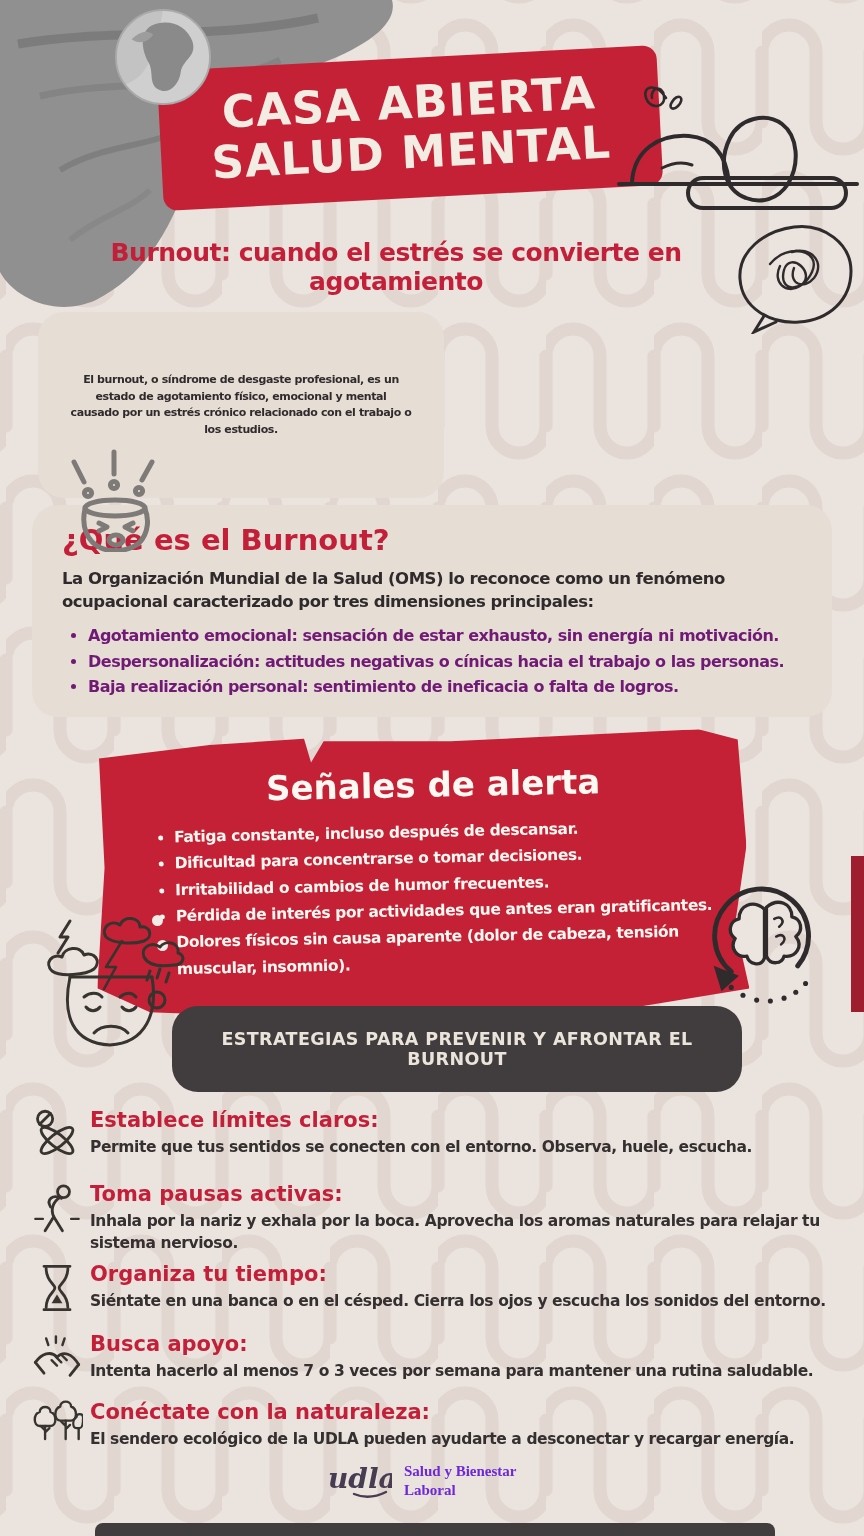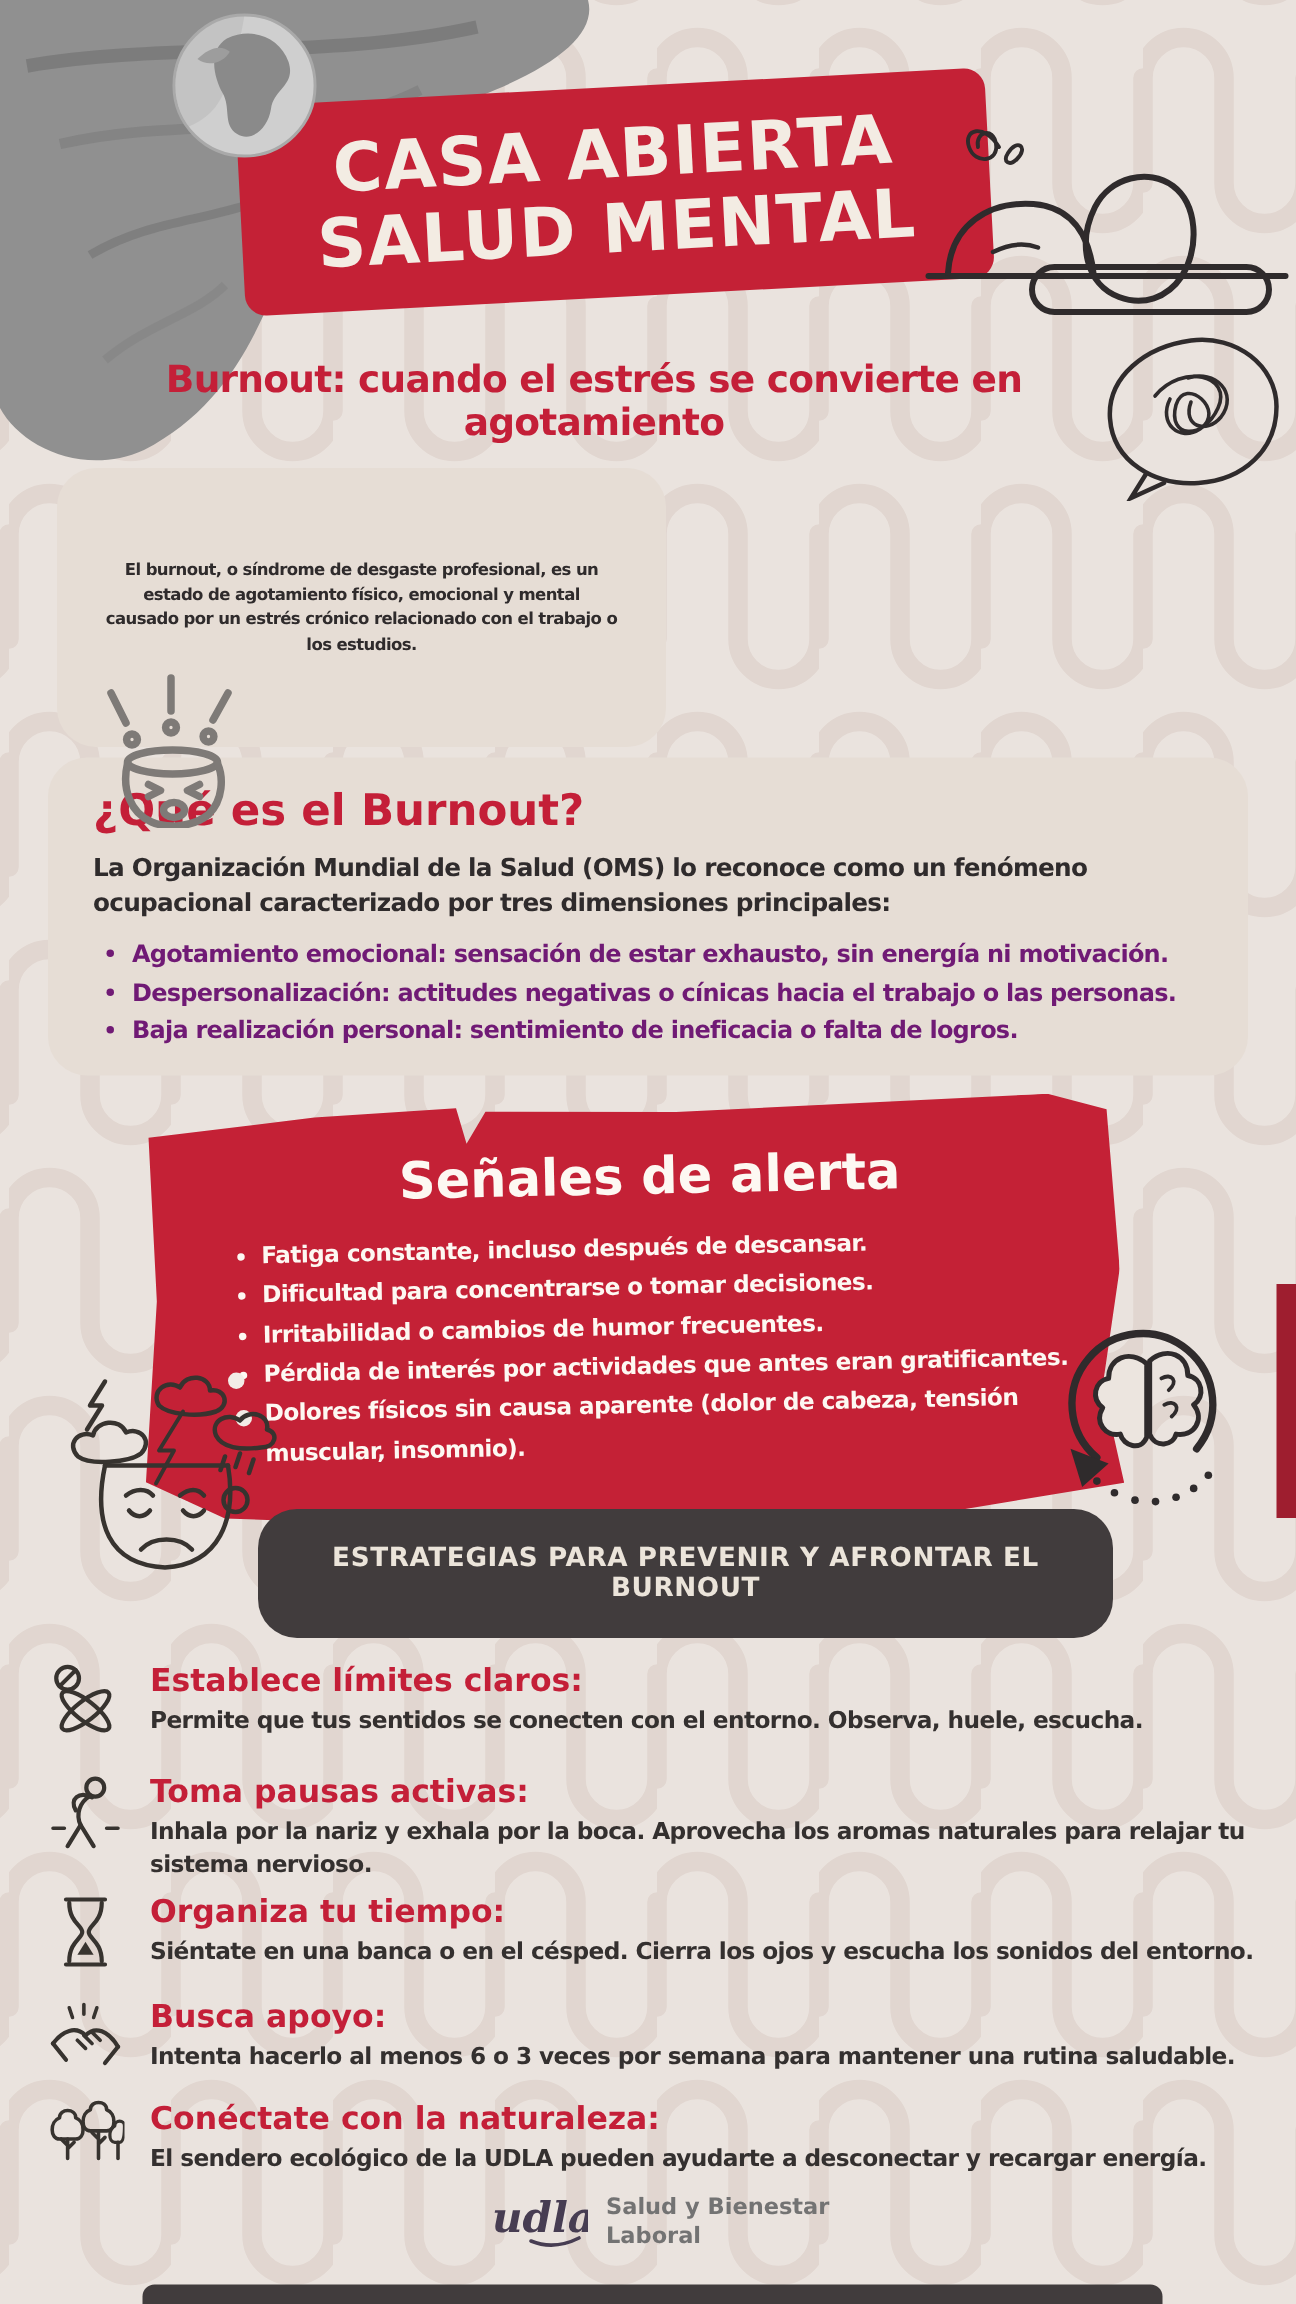--- a/index.html
+++ b/index.html
@@ -35,29 +35,29 @@
   .signals ul{margin:0;padding-left:22px;}
   .signals li{color:#fdf8f2;font-weight:bold;font-size:15.5px;line-height:1.7;letter-spacing:-0.4px;}
 
   .dot{width:11px;height:11px;border-radius:50%;background:#f2ece6;z-index:4;}
   .torn{background:#f6f2ed;z-index:2;}
 
   .strat-banner{left:172px;top:1006px;width:570px;height:86px;background:#413c3d;border-radius:26px;z-index:4;
                 display:flex;align-items:center;justify-content:flex-end;padding:0 16px;box-sizing:border-box;}
   .strat-banner .t{color:#ebe4da;font-weight:bold;font-size:17.5px;letter-spacing:.4px;text-align:center;text-transform:uppercase;}
 
-  .strat{left:28px;width:812px;display:flex;gap:14px;z-index:2;}
+  .strat{left:28px;width:812px;display:flex;gap:4px;z-index:2;}
   .s1{top:1108px;} .s2{top:1182px;} .s3{top:1262px;} .s4{top:1332px;} .s5{top:1400px;}
   .strat .ic{flex:0 0 58px;display:flex;justify-content:center;}
   .strat .tx{flex:1;}
   .strat h3{margin:0 0 4px 0;color:#c41f38;font-weight:bold;font-size:21px;}
   .strat p{margin:0;color:#34302f;font-weight:bold;font-size:15.5px;line-height:1.45;letter-spacing:-0.4px;}
 
   .footer{left:326px;top:1458px;display:flex;align-items:center;gap:12px;z-index:2;}
-  .org{color:#737373;font-weight:bold;font-size:15px;line-height:1.25;}
+  .org{color:#6d28d9;font-weight:bold;font-size:15px;line-height:1.25;font-family:Liberation Serif, serif;}
 
   .bottom-bar{left:95px;top:1523px;width:680px;height:13px;background:#413c3d;border-radius:8px 8px 0 0;z-index:2;}
   .right-accent{left:851px;top:856px;width:13px;height:156px;background:#9e1e2f;z-index:1;}
 
   svg{display:block;}
 </style>
 </head>
 <body>
 
 <div id="page">
@@ -246,21 +246,21 @@
       <svg width="52" height="52" viewBox="0 0 48 48" fill="none" stroke="#37332f" stroke-width="2.6" stroke-linecap="round" stroke-linejoin="round">
         <path d="M14,6 L16,12 M23,4 L23,10 M31,6 L29,12" stroke-width="2.2"></path>
         <path d="M4,28 C10,20 18,17 24,23"></path>
         <path d="M44,30 C38,20 30,17 24,23"></path>
         <path d="M19,26 l5,5 M23,23 l5,5 M28,21 l5,5" stroke-width="2.2"></path>
         <path d="M4,28 L12,38 M44,30 L36,40"></path>
       </svg>
     </div>
     <div class="tx">
       <h3>Busca apoyo:</h3>
-      <p>Intenta hacerlo al menos 6 o 3 veces por semana para mantener una rutina saludable.</p>
+      <p>Intenta hacerlo al menos 7 o 3 veces por semana para mantener una rutina saludable.</p>
     </div>
   </div>
 
   <div class="abs strat s5">
     <div class="ic">
       <svg width="52" height="52" viewBox="0 0 48 48" fill="none" stroke="#37332f" stroke-width="2.2" stroke-linecap="round" stroke-linejoin="round">
         <path d="M8,24 C2,24 2,13 8,11 C8,5 18,5 18,11 C24,13 24,24 18,24 Z"></path>
         <path d="M13,24 V36 M13,28 L9,24 M13,30 L17,26"></path>
         <path d="M27,19 C21,19 21,8 27,6 C27,0 37,0 37,6 C43,8 43,19 37,19 Z"></path>
         <path d="M32,19 V36 M32,24 L28,20 M32,27 L36,23"></path>

